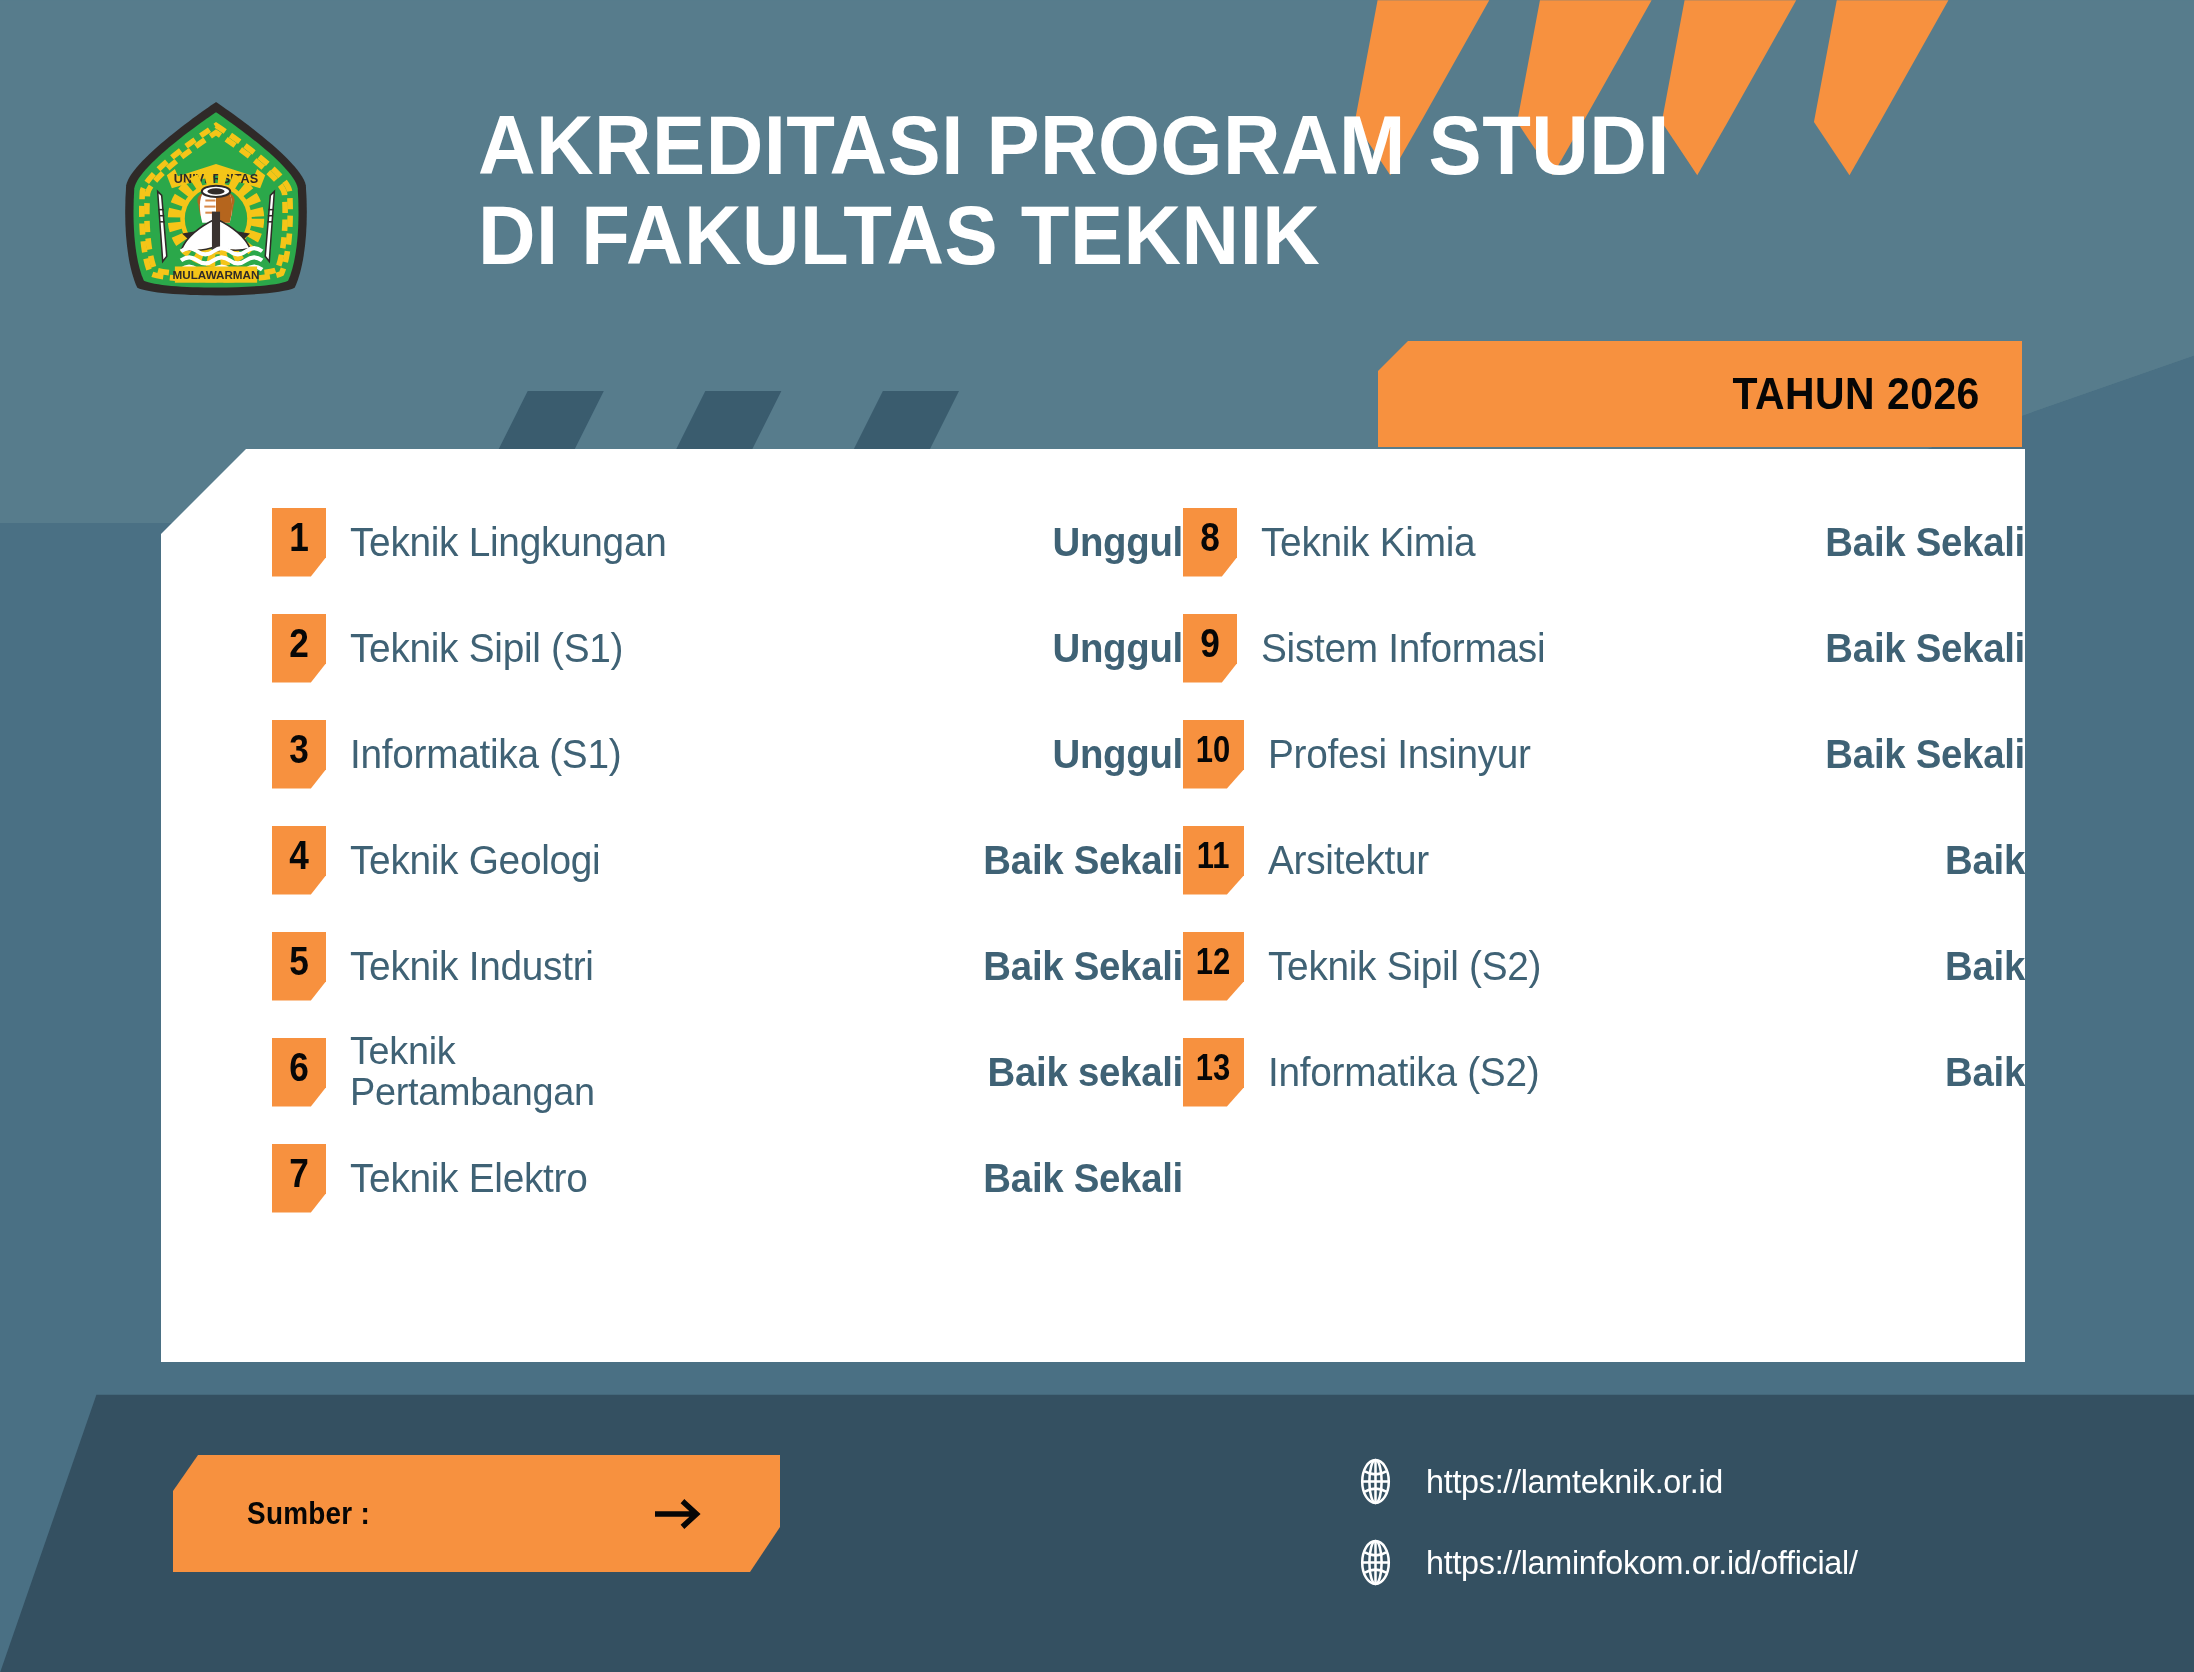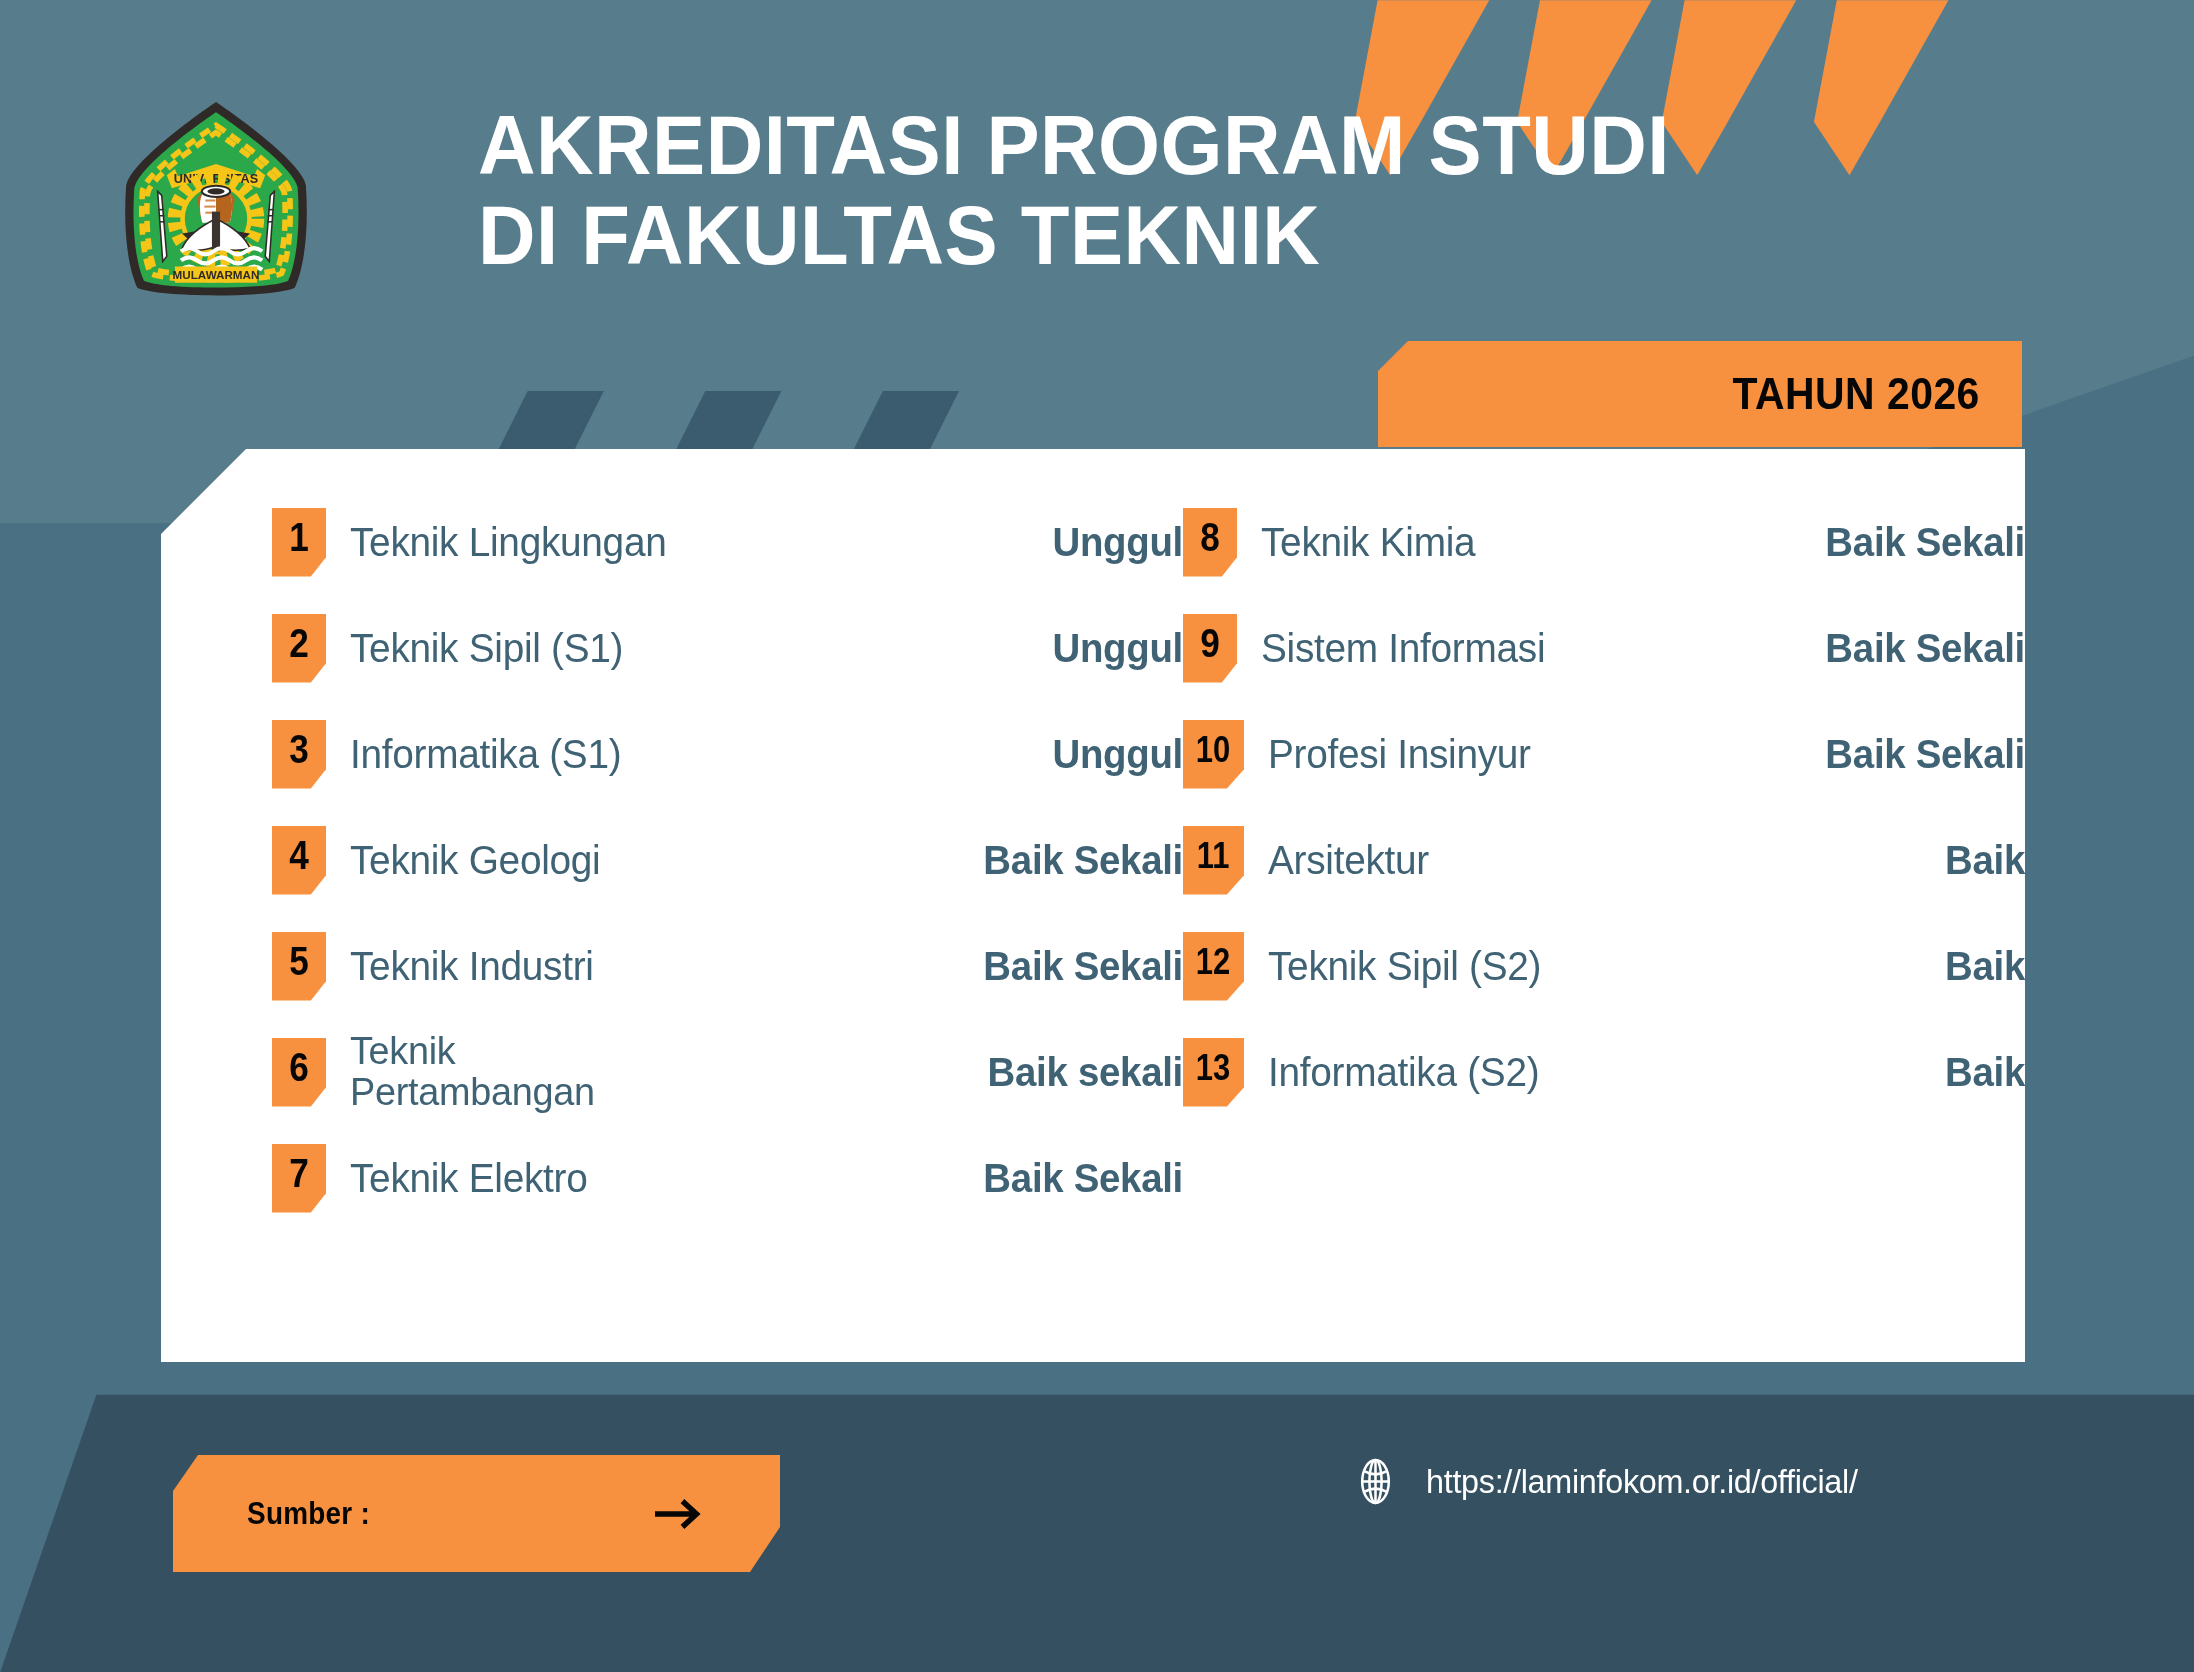--- a/index.html
+++ b/index.html
@@ -386,20 +386,33 @@
 <div class="sumber-banner">
   <span class="sumber-text">Sumber :</span>
   <span class="sumber-arrow">
     <svg viewBox="0 0 96 60" xmlns="http://www.w3.org/2000/svg">
       <path d="M4,30 L78,30 M58,8 L82,30 L58,52" fill="none" stroke="#060606" stroke-width="11" stroke-linecap="square" stroke-linejoin="miter"></path>
     </svg>
   </span>
 </div>
 
 <div class="links" id="links">
+    <div class="link-row">
+      <span class="globe-icon">
+        <svg viewBox="0 0 92 92" xmlns="http://www.w3.org/2000/svg">
+          <ellipse cx="46" cy="46" rx="26" ry="42" fill="none" stroke="#ffffff" stroke-width="5"></ellipse>
+          <ellipse cx="46" cy="46" rx="12" ry="42" fill="none" stroke="#ffffff" stroke-width="5"></ellipse>
+          <line x1="20" y1="46" x2="72" y2="46" stroke="#ffffff" stroke-width="5"></line>
+          <path d="M25,26 q21,12 42,0" fill="none" stroke="#ffffff" stroke-width="5"></path>
+          <path d="M25,66 q21,-12 42,0" fill="none" stroke="#ffffff" stroke-width="5"></path>
+          <line x1="46" y1="4" x2="46" y2="88" stroke="#ffffff" stroke-width="5"></line>
+        </svg>
+      </span>
+      <span class="link-text">https://lamteknik.or.id</span>
+    </div>
     <div class="link-row">
       <span class="globe-icon">
         <svg viewBox="0 0 92 92" xmlns="http://www.w3.org/2000/svg">
           <ellipse cx="46" cy="46" rx="26" ry="42" fill="none" stroke="#ffffff" stroke-width="5"></ellipse>
           <ellipse cx="46" cy="46" rx="12" ry="42" fill="none" stroke="#ffffff" stroke-width="5"></ellipse>
           <line x1="20" y1="46" x2="72" y2="46" stroke="#ffffff" stroke-width="5"></line>
           <path d="M25,26 q21,12 42,0" fill="none" stroke="#ffffff" stroke-width="5"></path>
           <path d="M25,66 q21,-12 42,0" fill="none" stroke="#ffffff" stroke-width="5"></path>
           <line x1="46" y1="4" x2="46" y2="88" stroke="#ffffff" stroke-width="5"></line>
         </svg>

